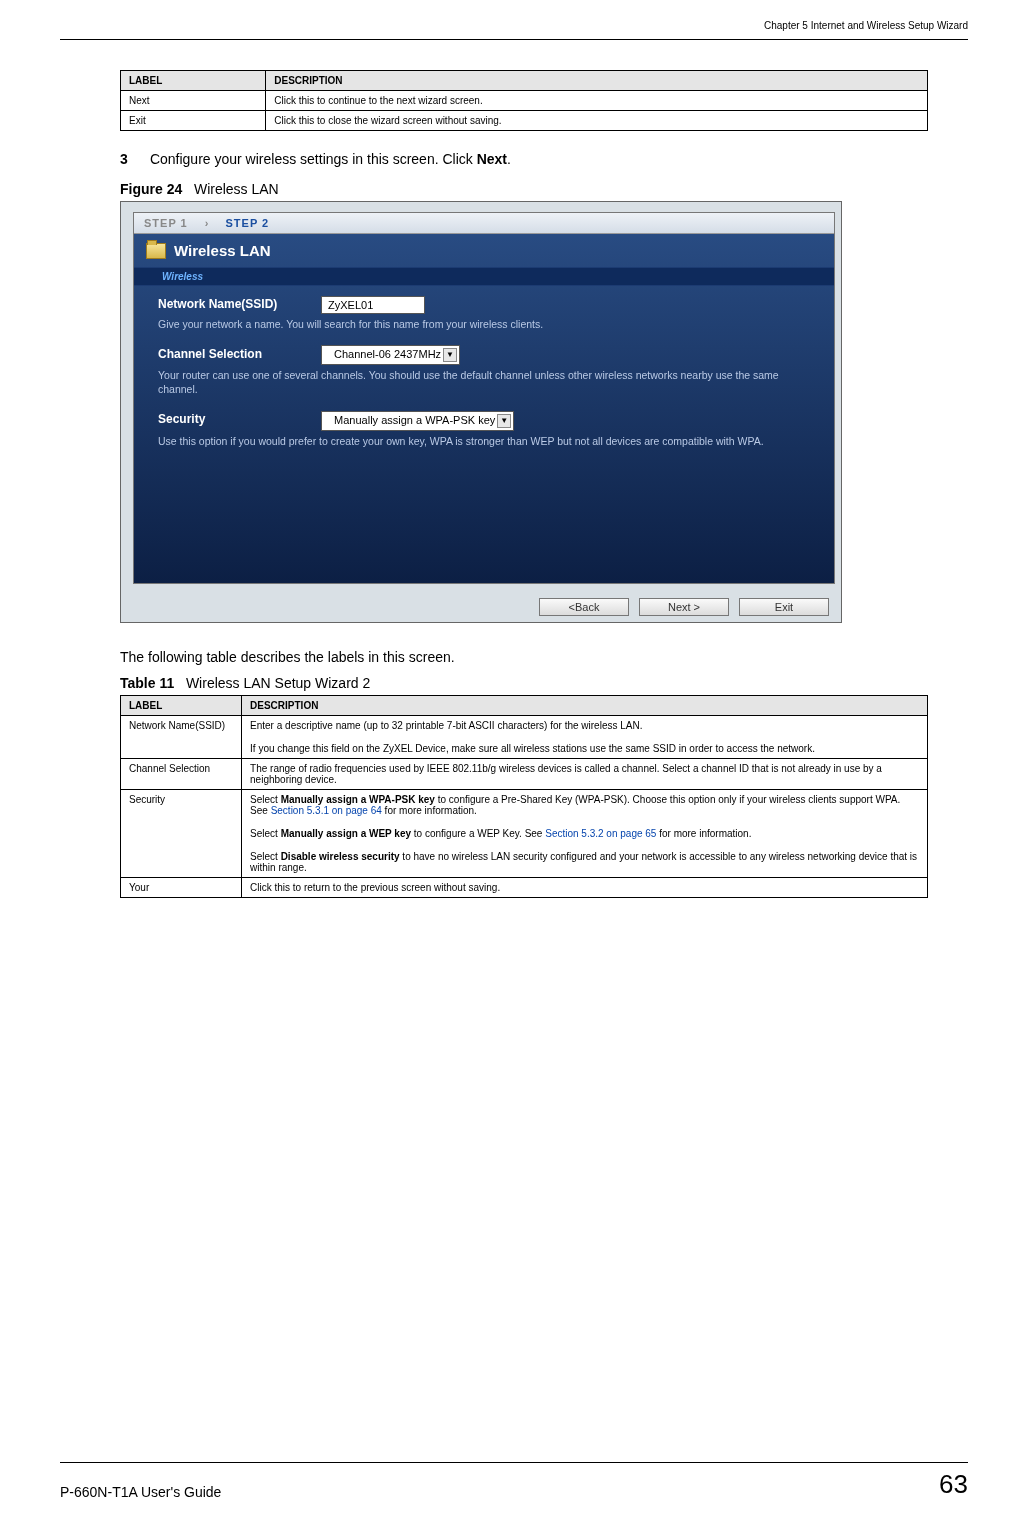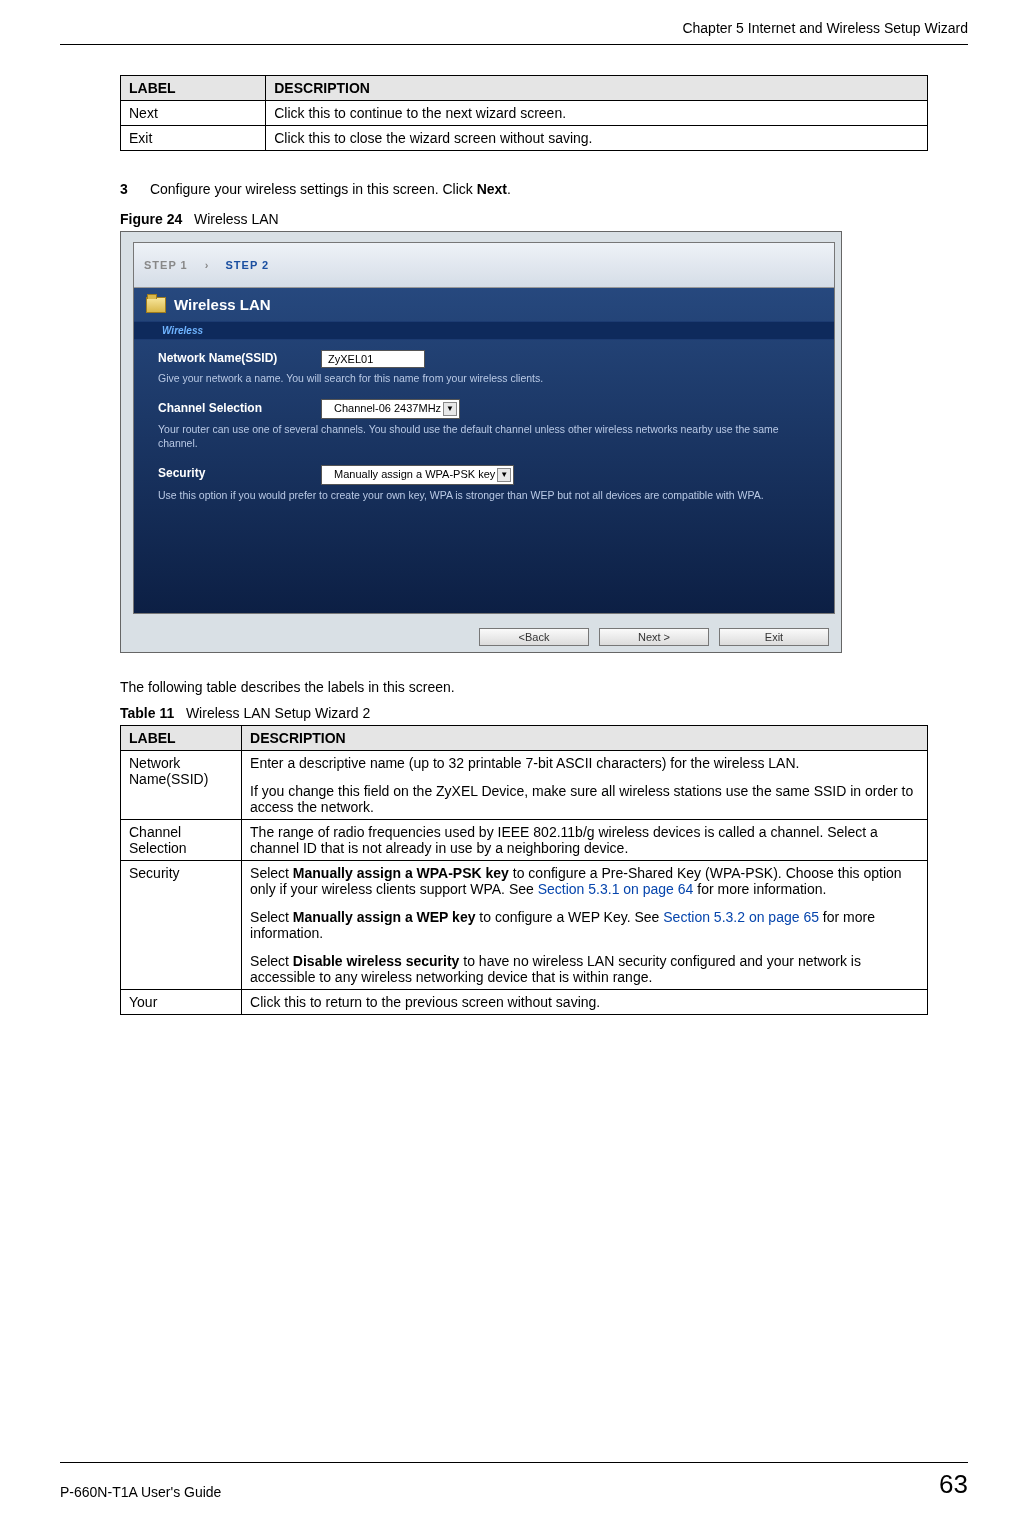--- a/index.html
+++ b/index.html
@@ -17,51 +17,51 @@
     height: 1524px;
     padding: 20px 60px 0 60px;
     position: relative;
   }
   .header-line {
     border-top: 1px solid #000;
     margin-top: 8px;
   }
   .chapter-title {
     text-align: right;
-    font-size: 14px;
+    font-size: 10px;
     margin-top: 0;
     margin-bottom: 4px;
   }
   .content {
     padding: 30px 40px 0 60px;
   }
   .table-caption {
     font-size: 14px;
     margin: 10px 0 4px 0;
   }
   .table-caption b { font-weight: bold; }
   table.desc {
     border-collapse: collapse;
     width: 100%;
-    font-size: 14px;
+    font-size: 10px;
     padding-left: 16px;
   }
   table.desc th, table.desc td {
     border: 1px solid #000;
     padding: 4px 8px;
     text-align: left;
     vertical-align: top;
   }
   table.desc th {
     background: #e5e5e5;
     font-weight: bold;
   }
   .col-label { width: 18%; }
   .step-line {
-    margin: 30px 0 10px 0;
+    margin: 20px 0 10px 0;
   }
   .step-num {
     font-weight: bold;
     display: inline-block;
     width: 26px;
     vertical-align: top;
   }
   .figure-caption {
     font-size: 14px;
     margin: 14px 0 4px 0;
@@ -84,21 +84,21 @@
     background: linear-gradient(#2a4e86, #0c1f44);
     border: 1px solid #777;
     color: #d8e2f2;
     font-size: 11px;
   }
   .ss-steps {
     background: linear-gradient(#eef2f7,#d5dde7);
     color: #555;
     font-size: 11px;
     font-weight: bold;
-    padding: 16px 10px;
+    padding: 4px 10px;
     border-bottom: 1px solid #999;
   }
   .ss-steps .step1 { color: #888; margin-right: 14px; letter-spacing:1px;}
   .ss-steps .arrow { color:#888; margin-right:14px;}
   .ss-steps .step2 { color: #1b4fa0; letter-spacing:1px;}
   .ss-head {
     display: flex;
     align-items: center;
     padding: 8px 12px;
     color: #fff;
@@ -150,21 +150,21 @@
   .ss-hint {
     color:#b9c9e5; font-size:10.5px; margin:3px 0 14px 0; line-height:1.35;
   }
   .ss-buttons {
     position:absolute; right:12px; bottom:6px;
     display:flex; gap:10px;
   }
   .ss-btn {
     background: linear-gradient(#fafafa,#dcdcdc);
     border:1px solid #777;
-    font-size:11px; padding:2px 26px;
+    font-size:11px; padding:2px 16px;
     color:#333;
     min-width:56px; text-align:center;
   }
 
   .para {
     margin: 26px 0 8px 0;
     font-size: 14px;
   }
   a.link { color: #0645ad; text-decoration: none; }
 

